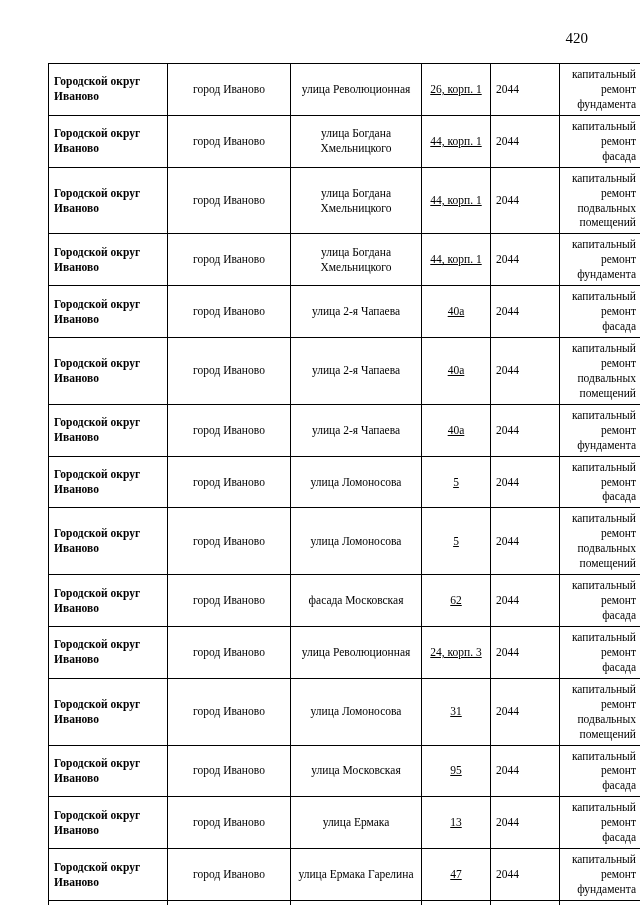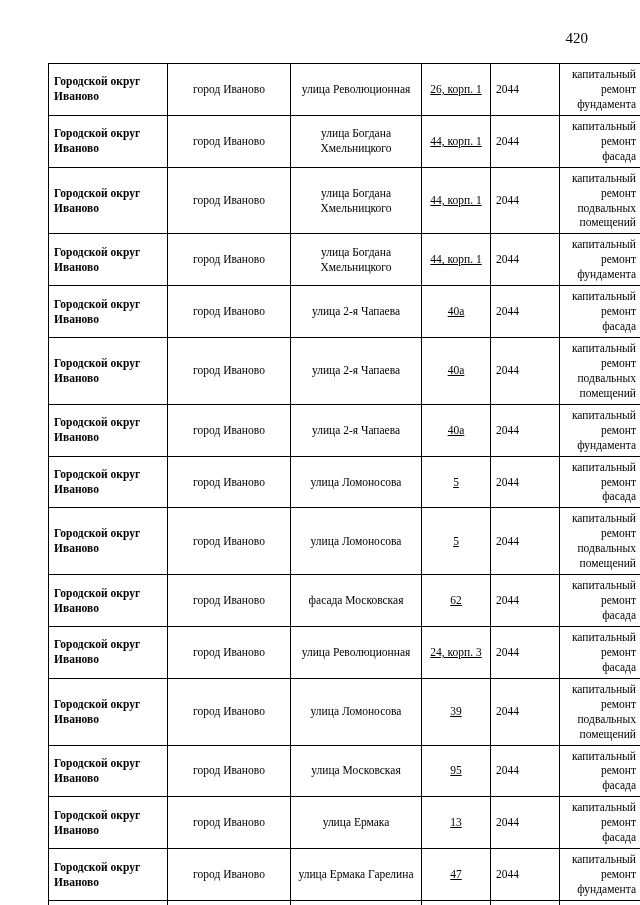--- a/index.html
+++ b/index.html
@@ -139,21 +139,21 @@
           <td class="col-city">город Иваново</td>
           <td class="col-street">улица Революционная</td>
           <td class="col-house">24, корп. 3</td>
           <td class="col-year">2044</td>
           <td class="col-work">капитальный ремонт фасада</td>
         </tr>
         <tr>
           <td class="col-district">Городской округ Иваново</td>
           <td class="col-city">город Иваново</td>
           <td class="col-street">улица Ломоносова</td>
-          <td class="col-house">39</td>
+          <td class="col-house">31</td>
           <td class="col-year">2044</td>
           <td class="col-work">капитальный ремонт подвальных помещений</td>
         </tr>
         <tr>
           <td class="col-district">Городской округ Иваново</td>
           <td class="col-city">город Иваново</td>
           <td class="col-street">улица Московская</td>
           <td class="col-house">95</td>
           <td class="col-year">2044</td>
           <td class="col-work">капитальный ремонт фасада</td>

